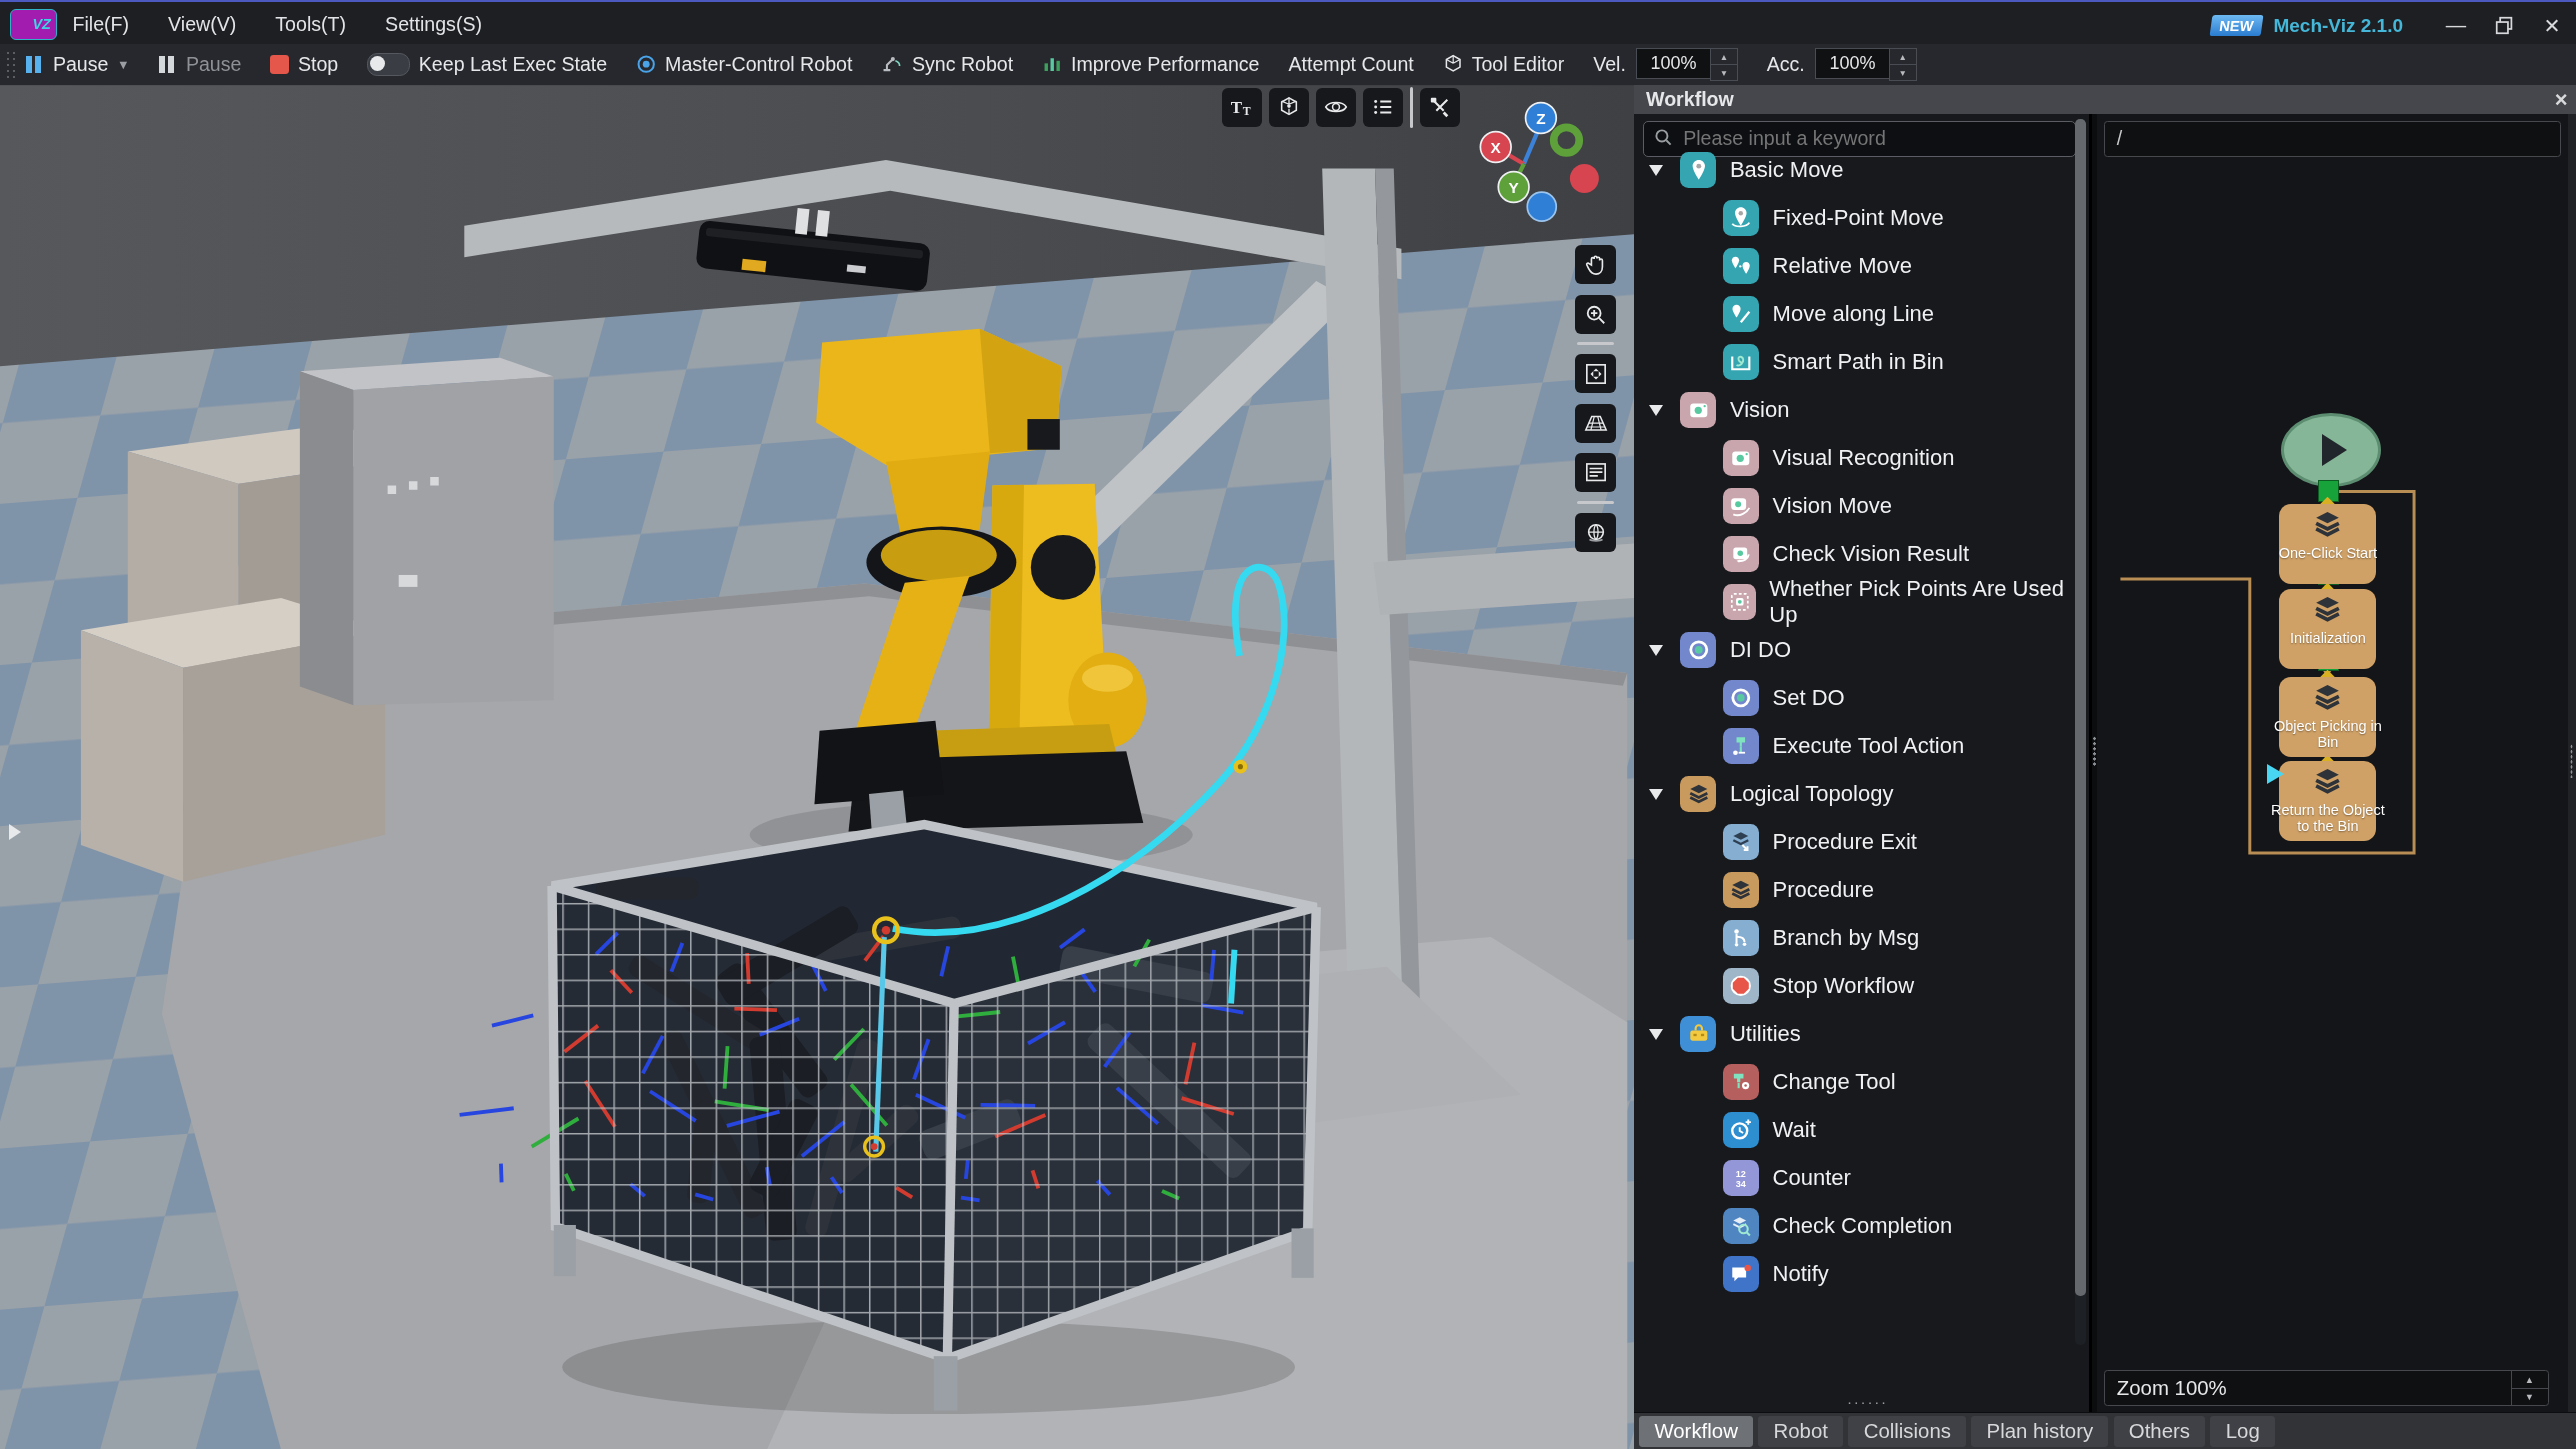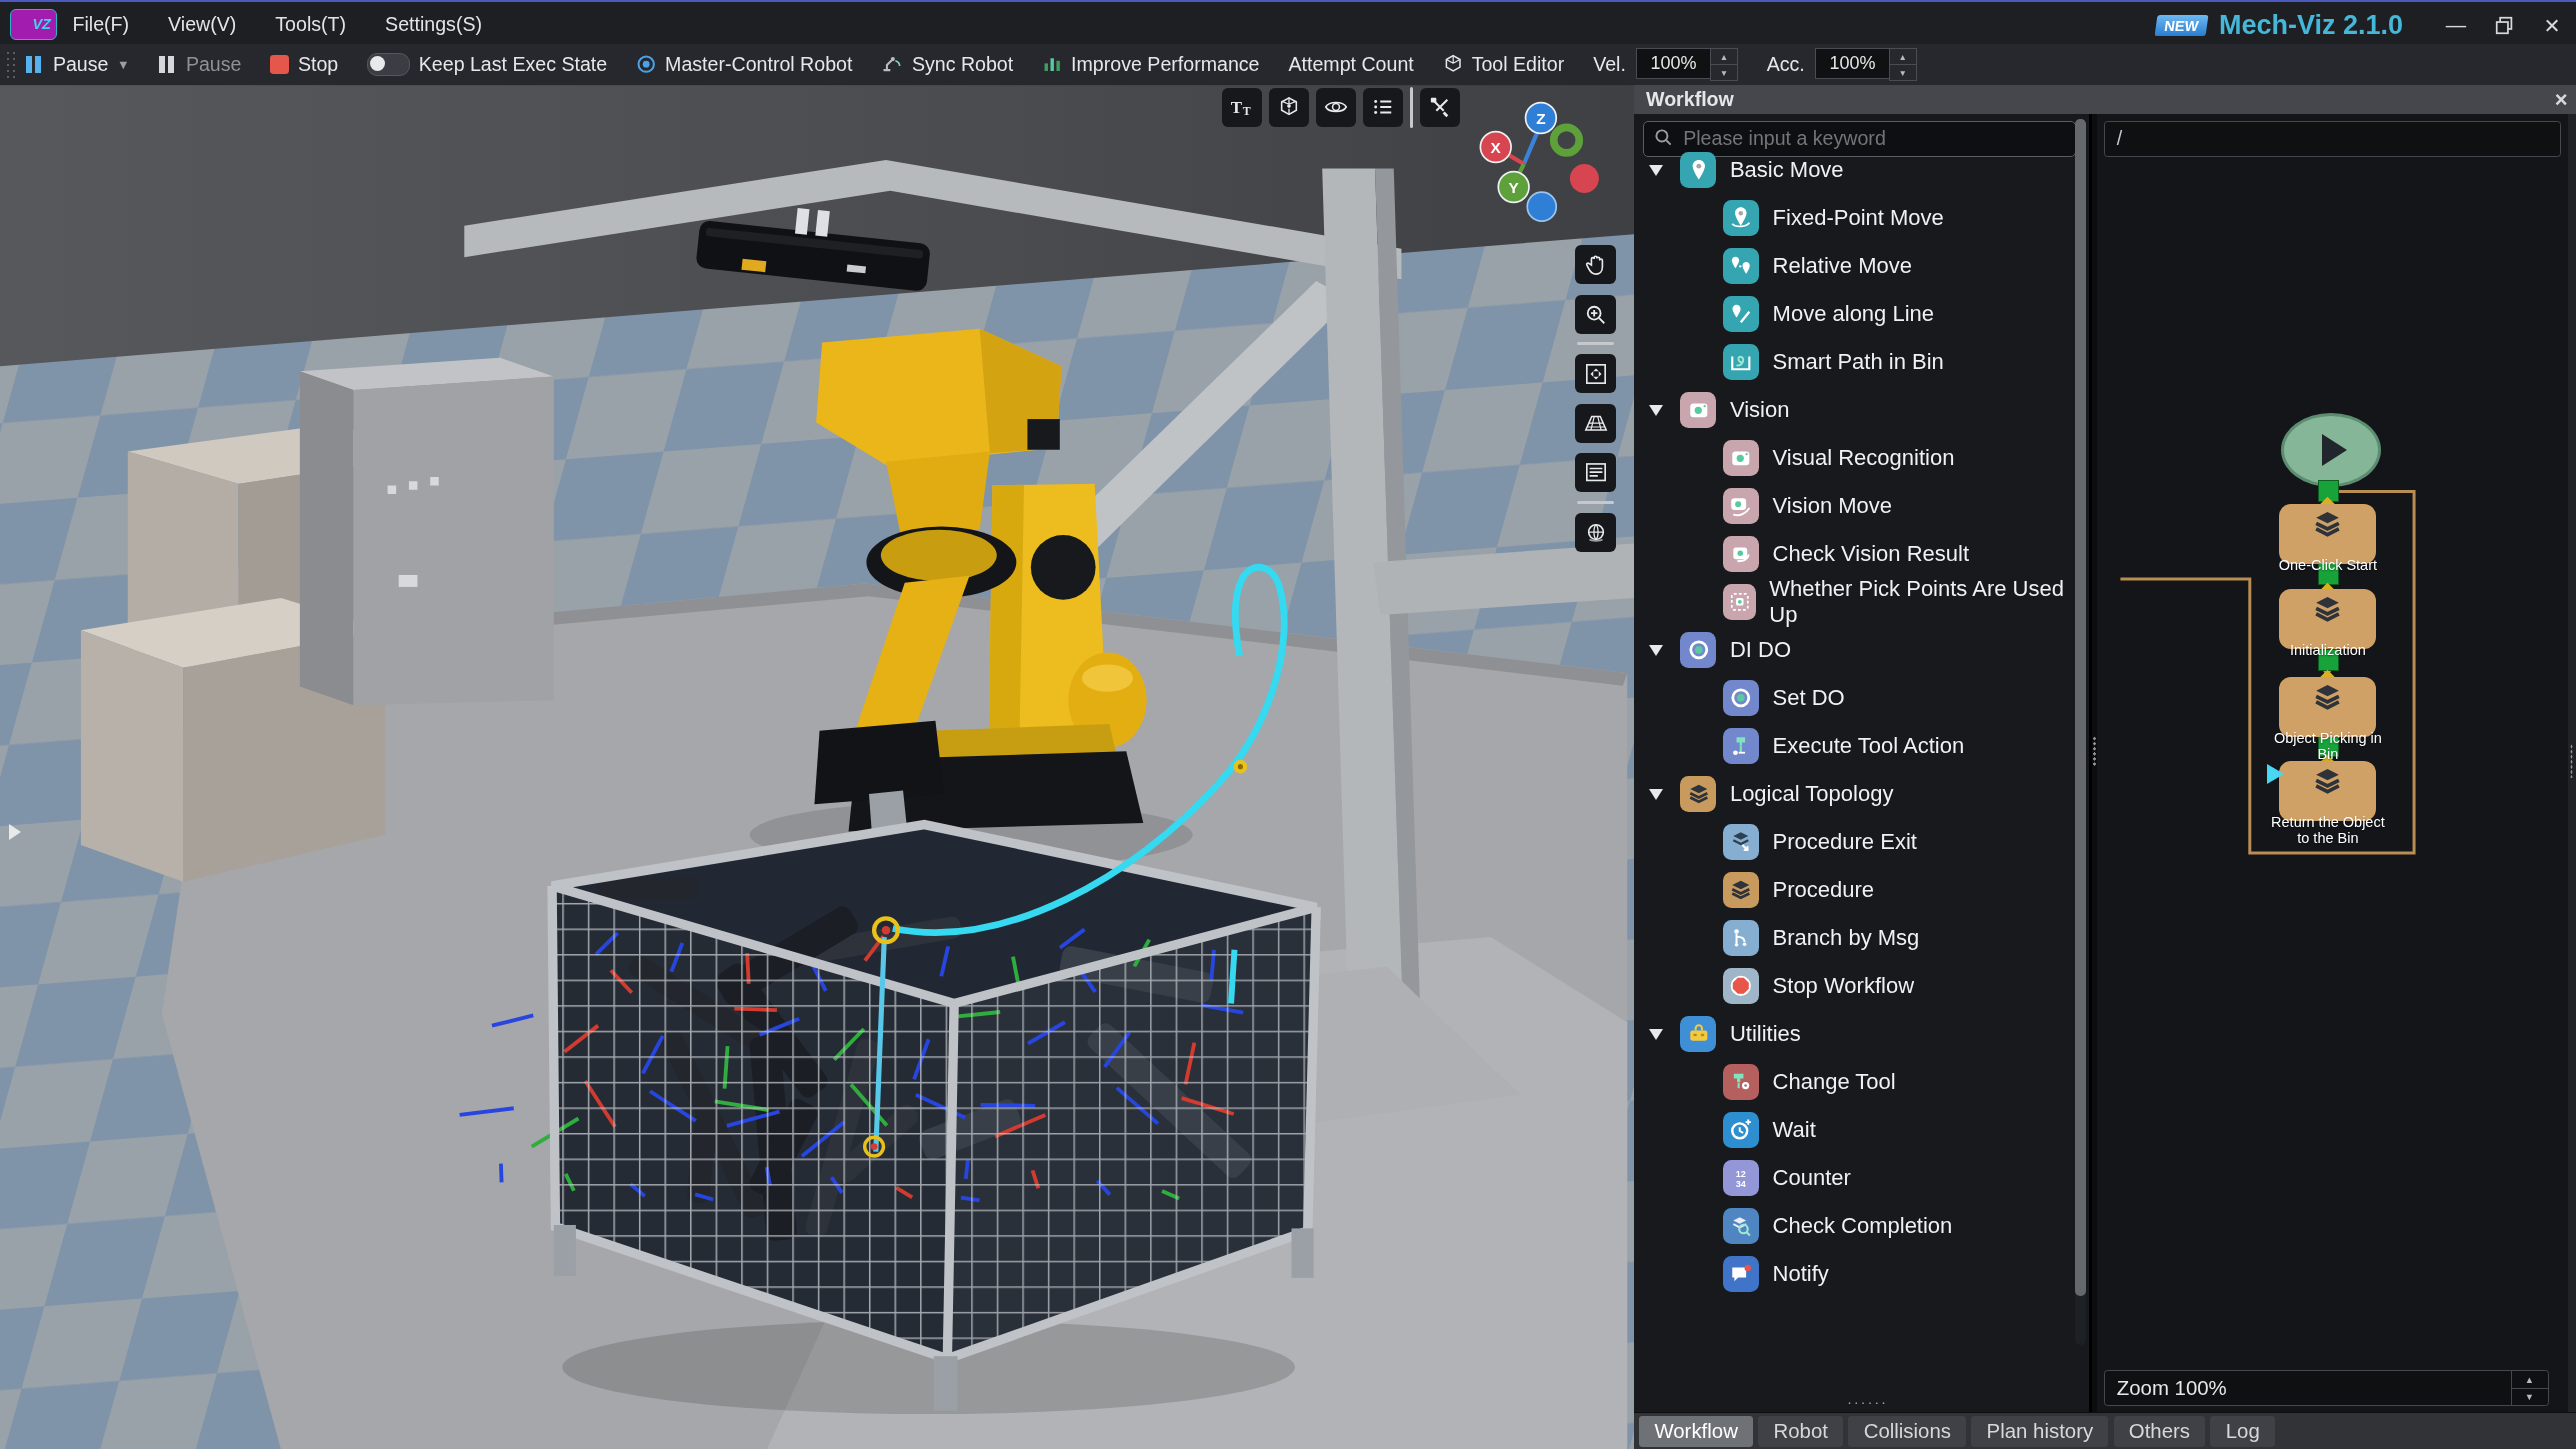--- a/index.html
+++ b/index.html
@@ -10,21 +10,21 @@
   
   #titlebar{position:absolute;left:0;top:0;width:2576px;height:44px;background:#1d1f23;
             border-top:2.6px solid #4c5ac0;display:flex;align-items:center;}
   #logo{width:29px;height:29px;margin:0 15.3px 0 10.2px;border-radius:6px;background:#a21caf;
         border:1.7px solid #2fb3c6;color:#3fd3e4;font-weight:bold;font-style:italic;
         font-size:14.5px;display:flex;align-items:center;justify-content:center;padding-left:16px;}
   .menu-item{font-size:19.6px;color:#e3e4e6;margin-right:39px;cursor:default;}
   #title-right{position:absolute;right:0;top:2.6px;height:42px;display:flex;align-items:center;}
   #new-badge{background:linear-gradient(180deg,#6db9f2,#2a7cd0);color:#fff;font-weight:bold;
              font-size:14.5px;padding:2.6px 8.5px;border-radius:2.6px;transform:skewX(-8deg);margin-right:12px;}
-  #app-title{color:#45b7d8;font-weight:bold;font-size:27px;margin-right:29px;text-align:right;}
+  #app-title{color:#45b7d8;font-weight:bold;font-size:19px;margin-right:29px;text-align:right;}
   .win-btn{width:48px;height:37px;display:flex;align-items:center;justify-content:center;
            color:#d8d9db;font-size:20.4px;}
   
   #toolbar{position:absolute;left:0;top:44px;width:2576px;height:41px;background:#26282d;
            display:flex;align-items:center;font-size:19.6px;border-bottom:0.9px solid #141518;}
   .grip{width:12px;height:29px;margin:0 8.5px 0 5.1px;
         background-image:radial-gradient(#5b5e63 1.4px,transparent 1.4px);
         background-size:6px 6px;}
   .tb-item{display:flex;align-items:center;margin-right:29px;white-space:nowrap;}
   .tb-item .ico{margin-right:8.5px;display:flex;align-items:center;}
@@ -95,22 +95,22 @@
   #zoom-spin div:first-child{border-bottom:0.9px solid #46484d;}
   #right-strip{position:absolute;right:0;top:29px;width:8.5px;bottom:37px;background:#202226;}
   #right-strip .dots{position:absolute;left:2.6px;top:630px;width:3.4px;height:34px;
                      background-image:radial-gradient(#8c8f94 1.1px,transparent 1.2px);background-size:3.4px 5.1px;}
   #tabs-row{position:absolute;left:0;bottom:0;width:100%;height:37px;background:#313337;
             display:flex;align-items:center;border-top:0.9px solid #0c0d0f;}
   .tab{height:31px;margin-left:5.1px;padding:0 15.3px;display:flex;align-items:center;border-radius:3.4px;
        background:#3f4146;color:#d7d8da;font-size:20.4px;}
   .tab.active{background:#6e7176;color:#ffffff;}
   
-  .gnode{position:absolute;width:97px;height:60px;background:#cfa167;border-radius:12px;
-         display:flex;flex-direction:column;align-items:center;gap:12px;}
+  .gnode{position:absolute;width:97px;height:80px;background:#cfa167;border-radius:12px;
+         display:flex;flex-direction:column;align-items:center;}
   .gnode svg{width:39px;height:34px;margin-top:3.4px;}
   .gnode .nlabel{font-size:14.5px;color:#ffffff;text-align:center;line-height:16px;margin-top:0.9px;
                  text-shadow:0 0.9px 1.7px rgba(0,0,0,.4);width:128px;}
   #play-node{position:absolute;width:94px;height:68px;border-radius:50%;background:#84b697;
              border:3.4px solid #5d8d71;display:flex;align-items:center;justify-content:center;}
   #play-node .tri{width:0;height:0;border-left:25.6px solid #20262b;border-top:16px solid transparent;
                   border-bottom:16px solid transparent;margin-left:6.8px;}
   .gconn{position:absolute;width:19px;height:20.4px;background:#18a23a;border:1.7px solid #0d5c22;}
   .gdiamond{position:absolute;width:11px;height:11px;background:#d8b021;transform:rotate(45deg);}
   .cyan-badge{position:absolute;width:0;height:0;border-left:17px solid #49d6f2;

